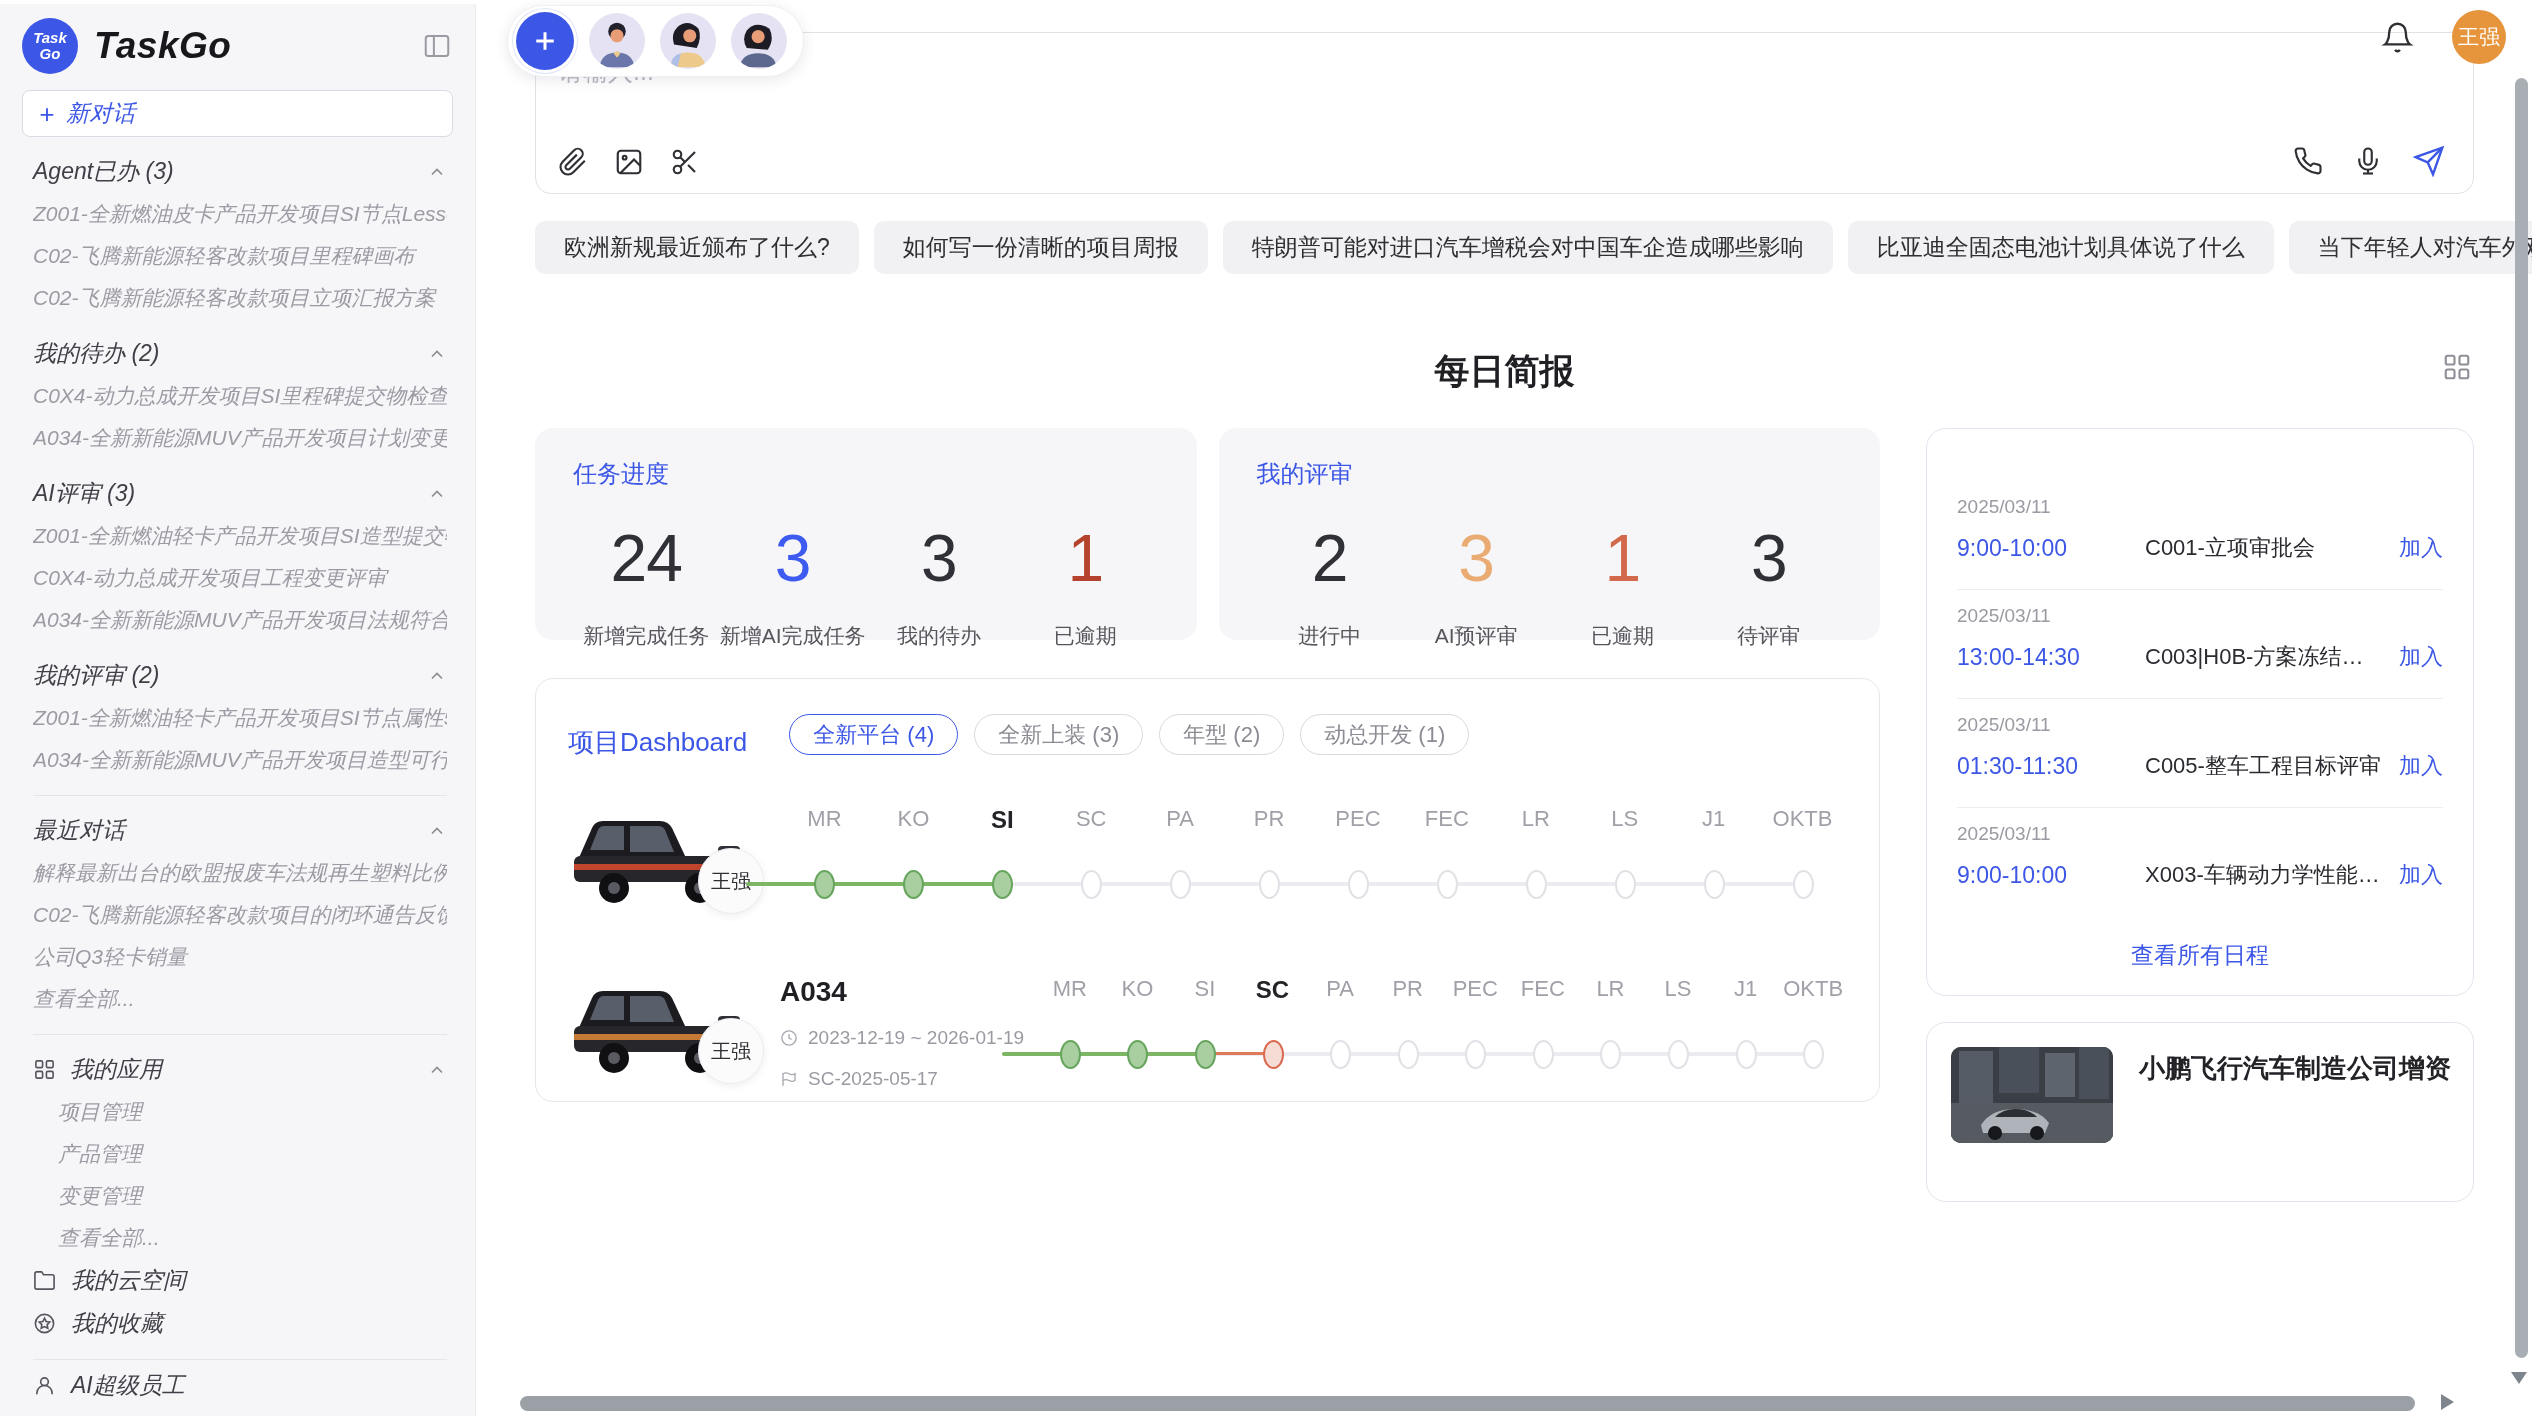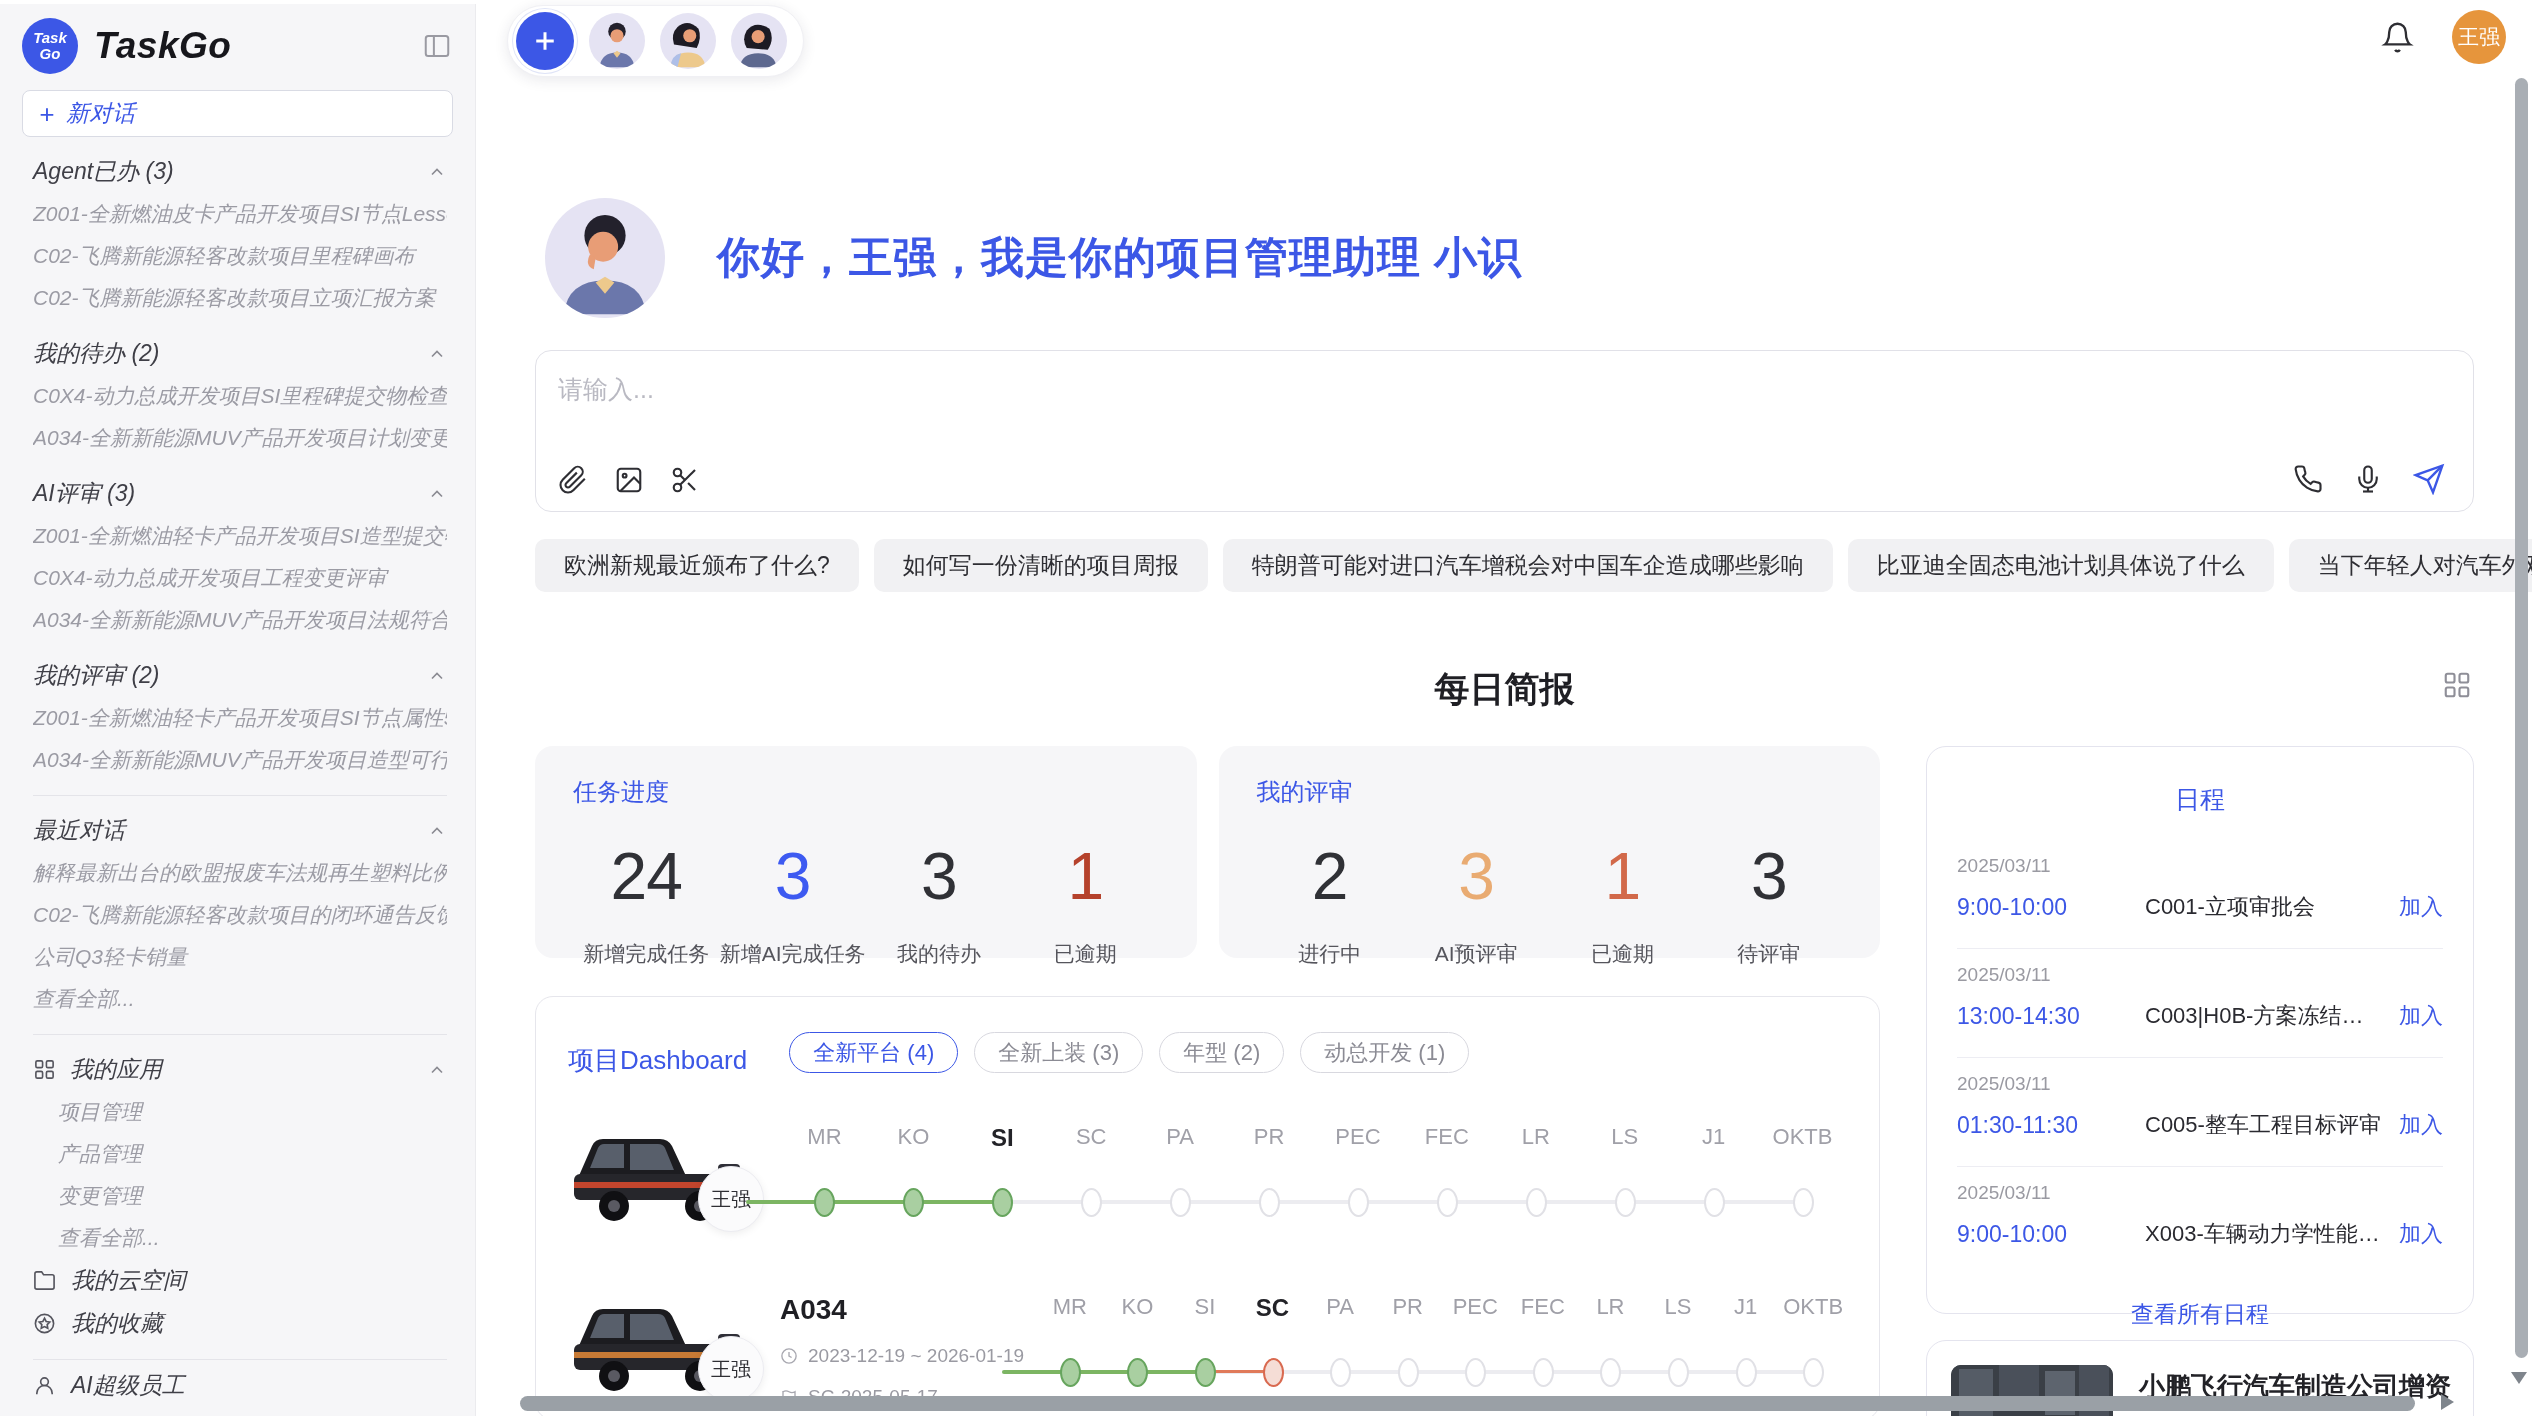--- a/index.html
+++ b/index.html
@@ -326,32 +326,20 @@
       <svg width="33" height="33" viewBox="0 0 24 24" fill="none" stroke="#2e2e33" stroke-width="1.7">
           <path d="M18 8A6 6 0 0 0 6 8c0 7-3 9-3 9h18s-3-2-3-9"></path>
           <path d="M13.73 21a2 2 0 0 1-3.46 0"></path>
         </svg>
     </span>
     <div class="user-avatar">王强</div>
   </div>
 
   <div class="content">
 
-    <div class="greeting">
-      <div class="greet-avatar">
-        <svg viewBox="0 0 64 64" width="120" height="120">
-            <circle cx="32" cy="20" r="11" fill="#23212c"></circle>
-            <circle cx="31" cy="26" r="8" fill="#e89d76"></circle>
-            <path d="M24 30q-3 6 2 8l1-6z" fill="#e89d76"></path>
-            <path d="M10 62q2-18 22-18t22 18z" fill="#6b77ab"></path>
-            <path d="M27 45l5 6 5-6-5-3z" fill="#edc98c"></path>
-          </svg>
-      </div>
-      <h1 class="greet-title">你好，王强，我是你的项目管理助理 小识</h1>
-    </div>
 
     <div class="input-card">
       <input class="chat-input" type="text" placeholder="请输入..." style="">
       <div class="left-icons">
         <span class="icon-btn">
           <svg width="30" height="30" viewBox="0 0 24 24" fill="none" stroke="#2e2e33" stroke-width="1.7">
               <path d="M21.44 11.05l-9.19 9.19a6 6 0 0 1-8.49-8.49l9.19-9.19a4 4 0 0 1 5.66 5.66l-9.2 9.19a2 2 0 0 1-2.83-2.83l8.49-8.48"></path>
             </svg>
         </span>
         <span class="icon-btn">
@@ -582,21 +570,20 @@
                 <div class="t-label" style="left: 91.6667%; width: 8.33333%;">OKTB</div>
                 <div class="t-dot" style="left: 95.8333%;"></div>
               </div>
           </div>
 
         </div>
       </div>
 
       <div class="right-col">
         <div class="sched-card">
-          <div class="sched-title">日程</div>
           <div class="sched-list">
             <div class="sched-entry">
               <div class="s-date">2025/03/11</div>
               <div class="s-main">
                 <span class="s-time">9:00-10:00</span>
                 <span class="s-title">C001-立项审批会</span>
                 <span class="s-join">加入</span>
               </div>
             </div>
             <div class="sched-entry">

